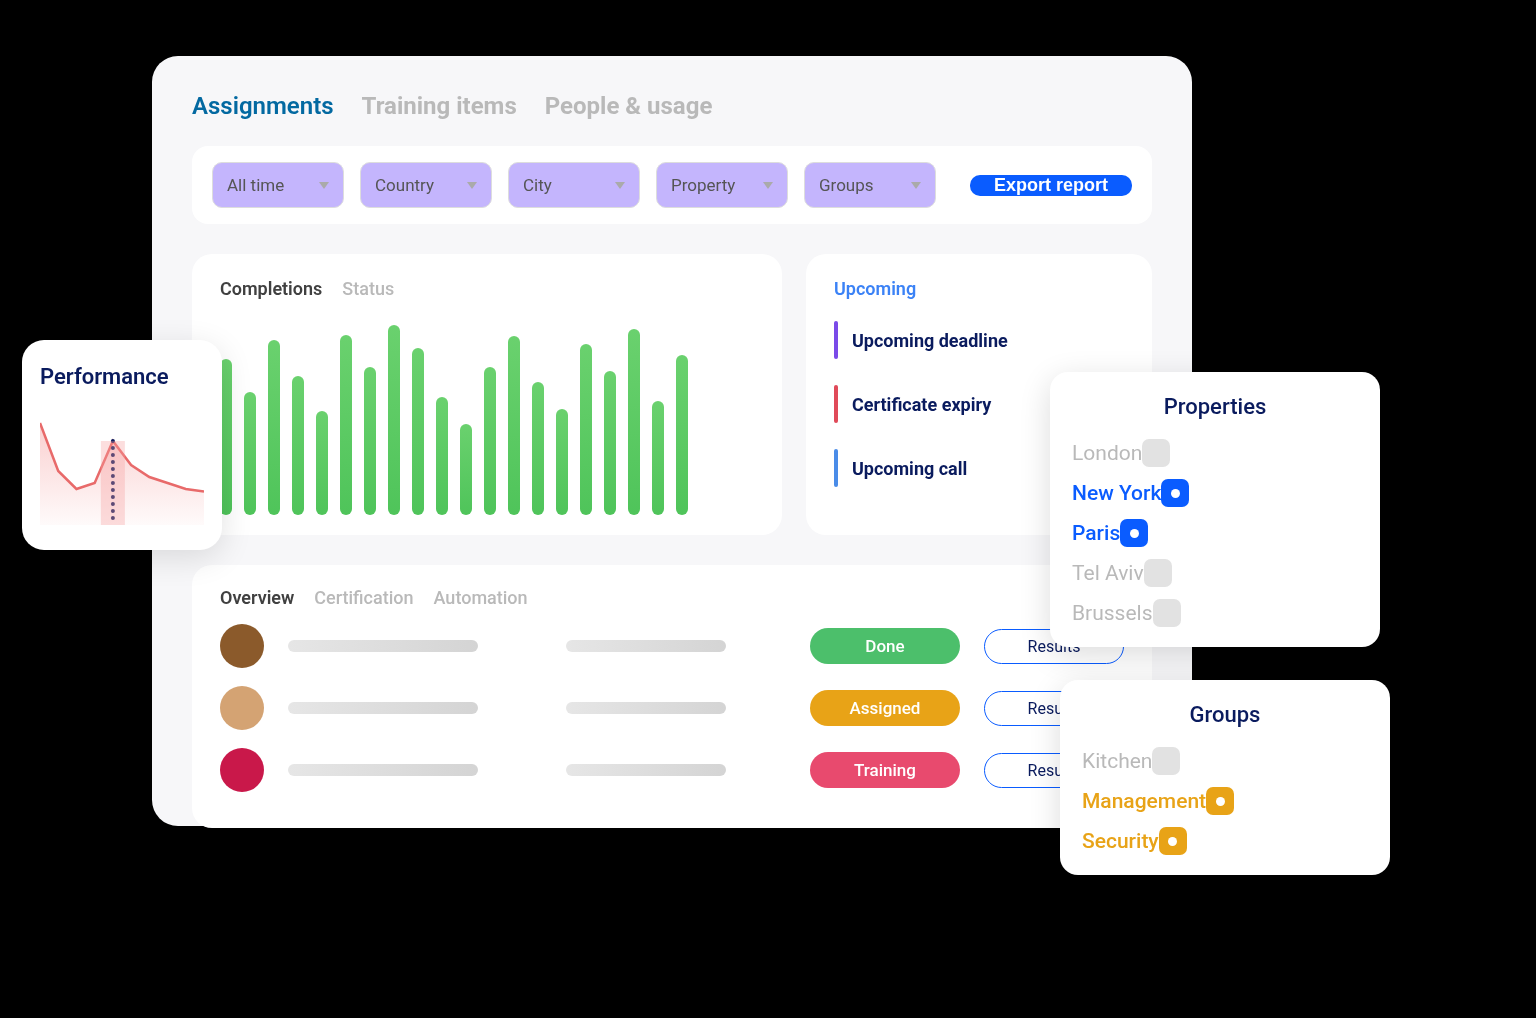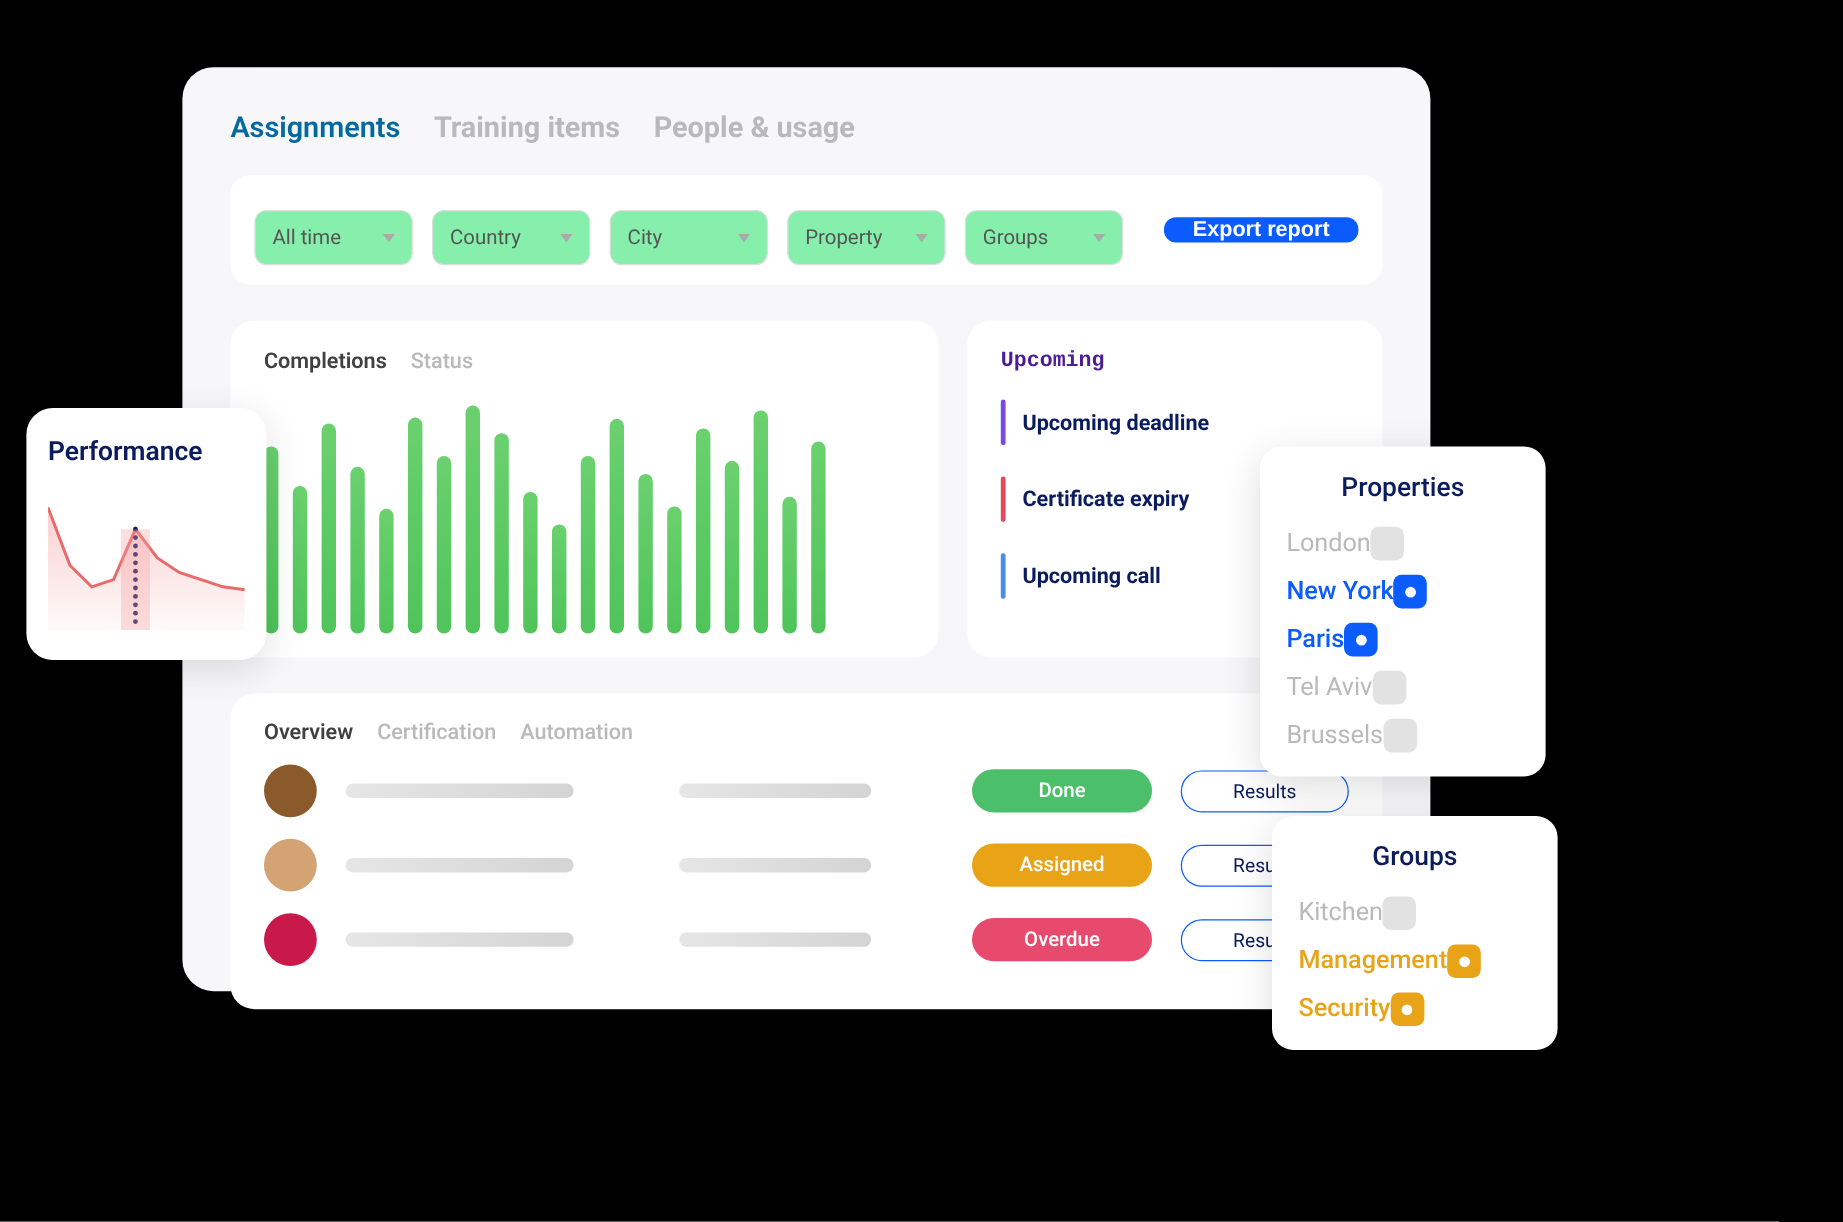--- a/index.html
+++ b/index.html
@@ -46,22 +46,21 @@
 .filter-select {
   border: 1px solid #ddd;
   border-radius: 10px;
   padding: 12px 14px;
   min-width: 132px;
   display: flex;
   justify-content: space-between;
   align-items: center;
   font-size: 17px;
   color: #555;
-  background: #86efac;
-  margin-top: 13px;
+  background: #c4b5fd;
 }
 .filter-select .caret {
   width: 0; height: 0;
   border-left: 5px solid transparent;
   border-right: 5px solid transparent;
   border-top: 7px solid #aaa;
 }
 .export-btn {
   margin-left: auto;
   background: #0a5cff;
@@ -103,25 +102,24 @@
   height: 200px;
   padding-top: 10px;
 }
 .bar {
   width: 12px;
   border-radius: 6px;
   background: linear-gradient(180deg, #6ad16e 0%, #4fc45a 100%);
 }
 
 .upcoming-title {
-  color: #4c1d95;
+  color: #3b82f6;
   font-size: 18px;
   font-weight: 600;
   margin-bottom: 22px;
-  font-family: Liberation Mono, monospace;
 }
 .upcoming-item {
   display: flex;
   align-items: center;
   gap: 14px;
   margin-bottom: 26px;
 }
 .upcoming-bar {
   width: 4px;
   height: 38px;
@@ -202,21 +200,21 @@
   margin-bottom: 16px;
 }
 .perf-chart { width: 100%; height: 120px; position: relative; }
 
 .float-card {
   position: absolute;
   background: #fff;
   border-radius: 18px;
   box-shadow: 0 8px 32px rgba(0,0,0,0.14);
   padding: 22px 22px 14px 22px;
-  width: 238px;
+  width: 330px;
 }
 .properties-card { left: 1050px; top: 372px; }
 .groups-card { left: 1060px; top: 680px; }
 .float-title {
   text-align: center;
   color: #0a1b5e;
   font-size: 22px;
   font-weight: 500;
   margin-bottom: 14px;
 }
@@ -359,21 +357,21 @@
           <div style="flex: 1 1 0%;"></div>
           <div class="status-pill" style="background: rgb(232, 163, 23);">Assigned</div>
           <div class="results-btn">Results</div>
         </div>
         <div class="overview-row">
           <div class="row-avatar" style="background: rgb(201, 24, 74);"></div>
           <div class="line-ph" style="width: 190px;"></div>
           <div style="width: 40px;"></div>
           <div class="line-ph" style="width: 160px;"></div>
           <div style="flex: 1 1 0%;"></div>
-          <div class="status-pill" style="background: rgb(232, 74, 110);">Overdue</div>
+          <div class="status-pill" style="background: rgb(232, 74, 110);">Training</div>
           <div class="results-btn">Results</div>
         </div>
       </div>
   </div>
 
 </div>
 
 <div class="performance-card">
   <div class="performance-title">Performance</div>
   <div class="perf-chart">

